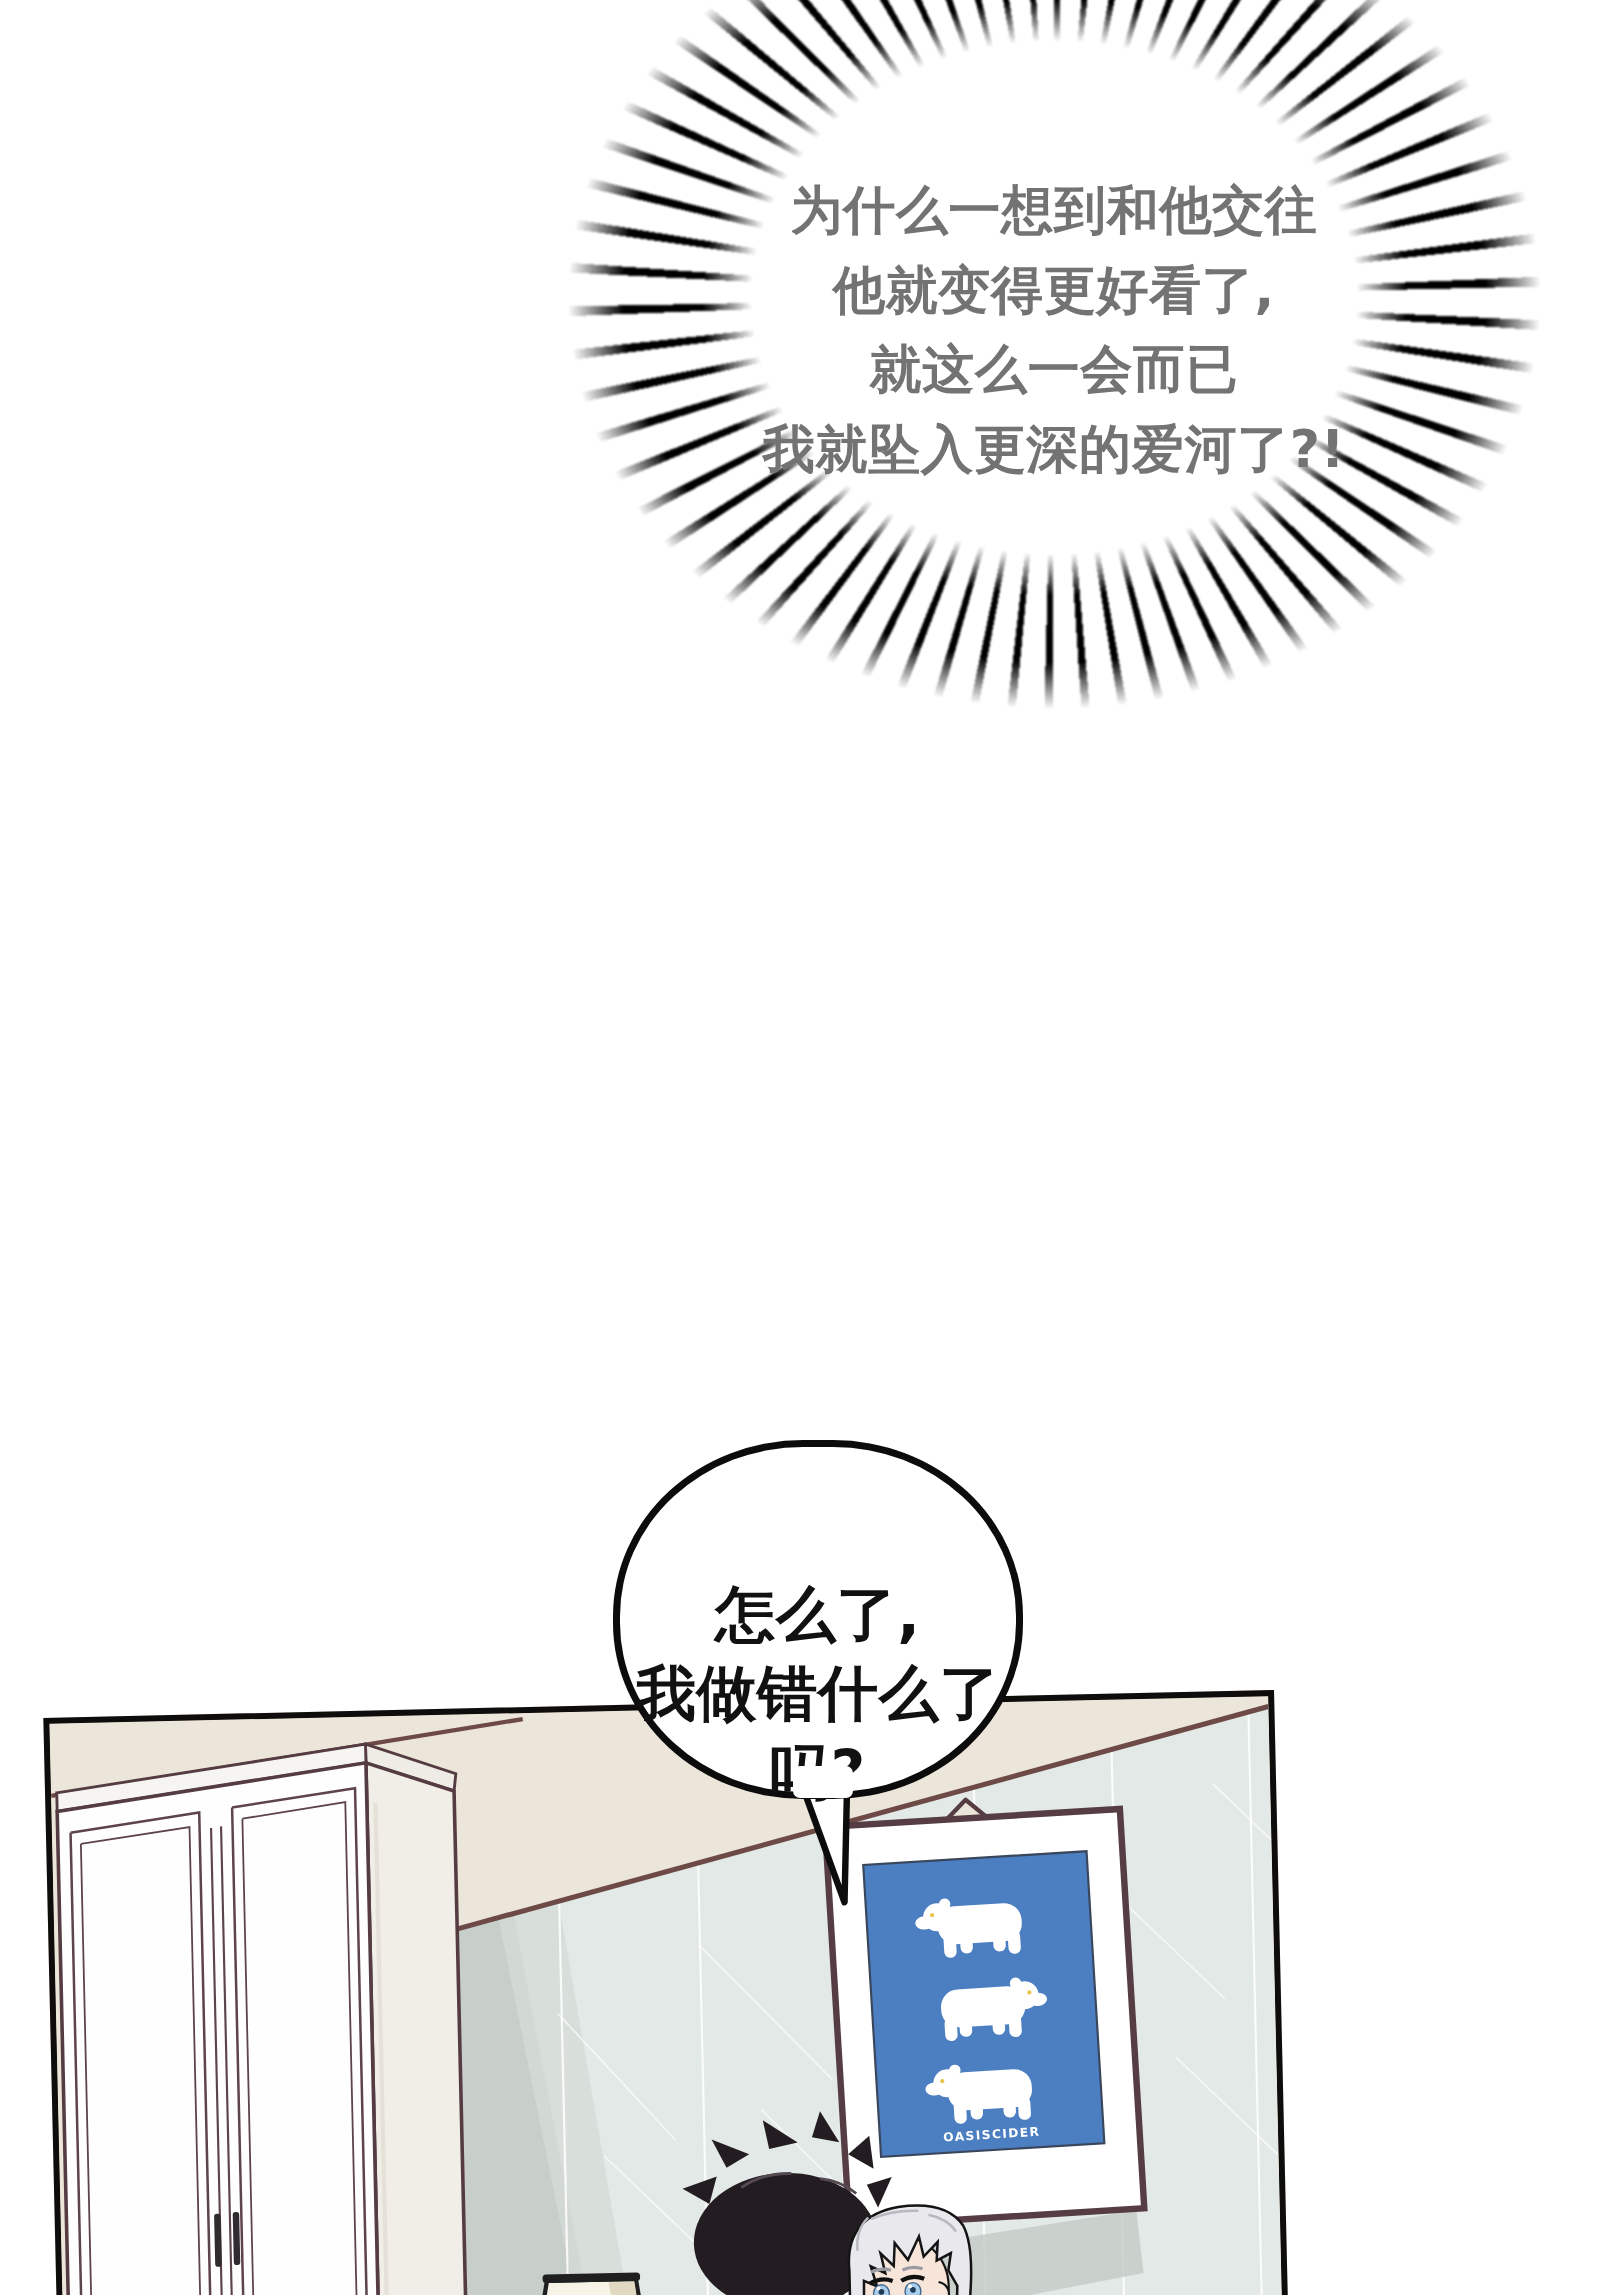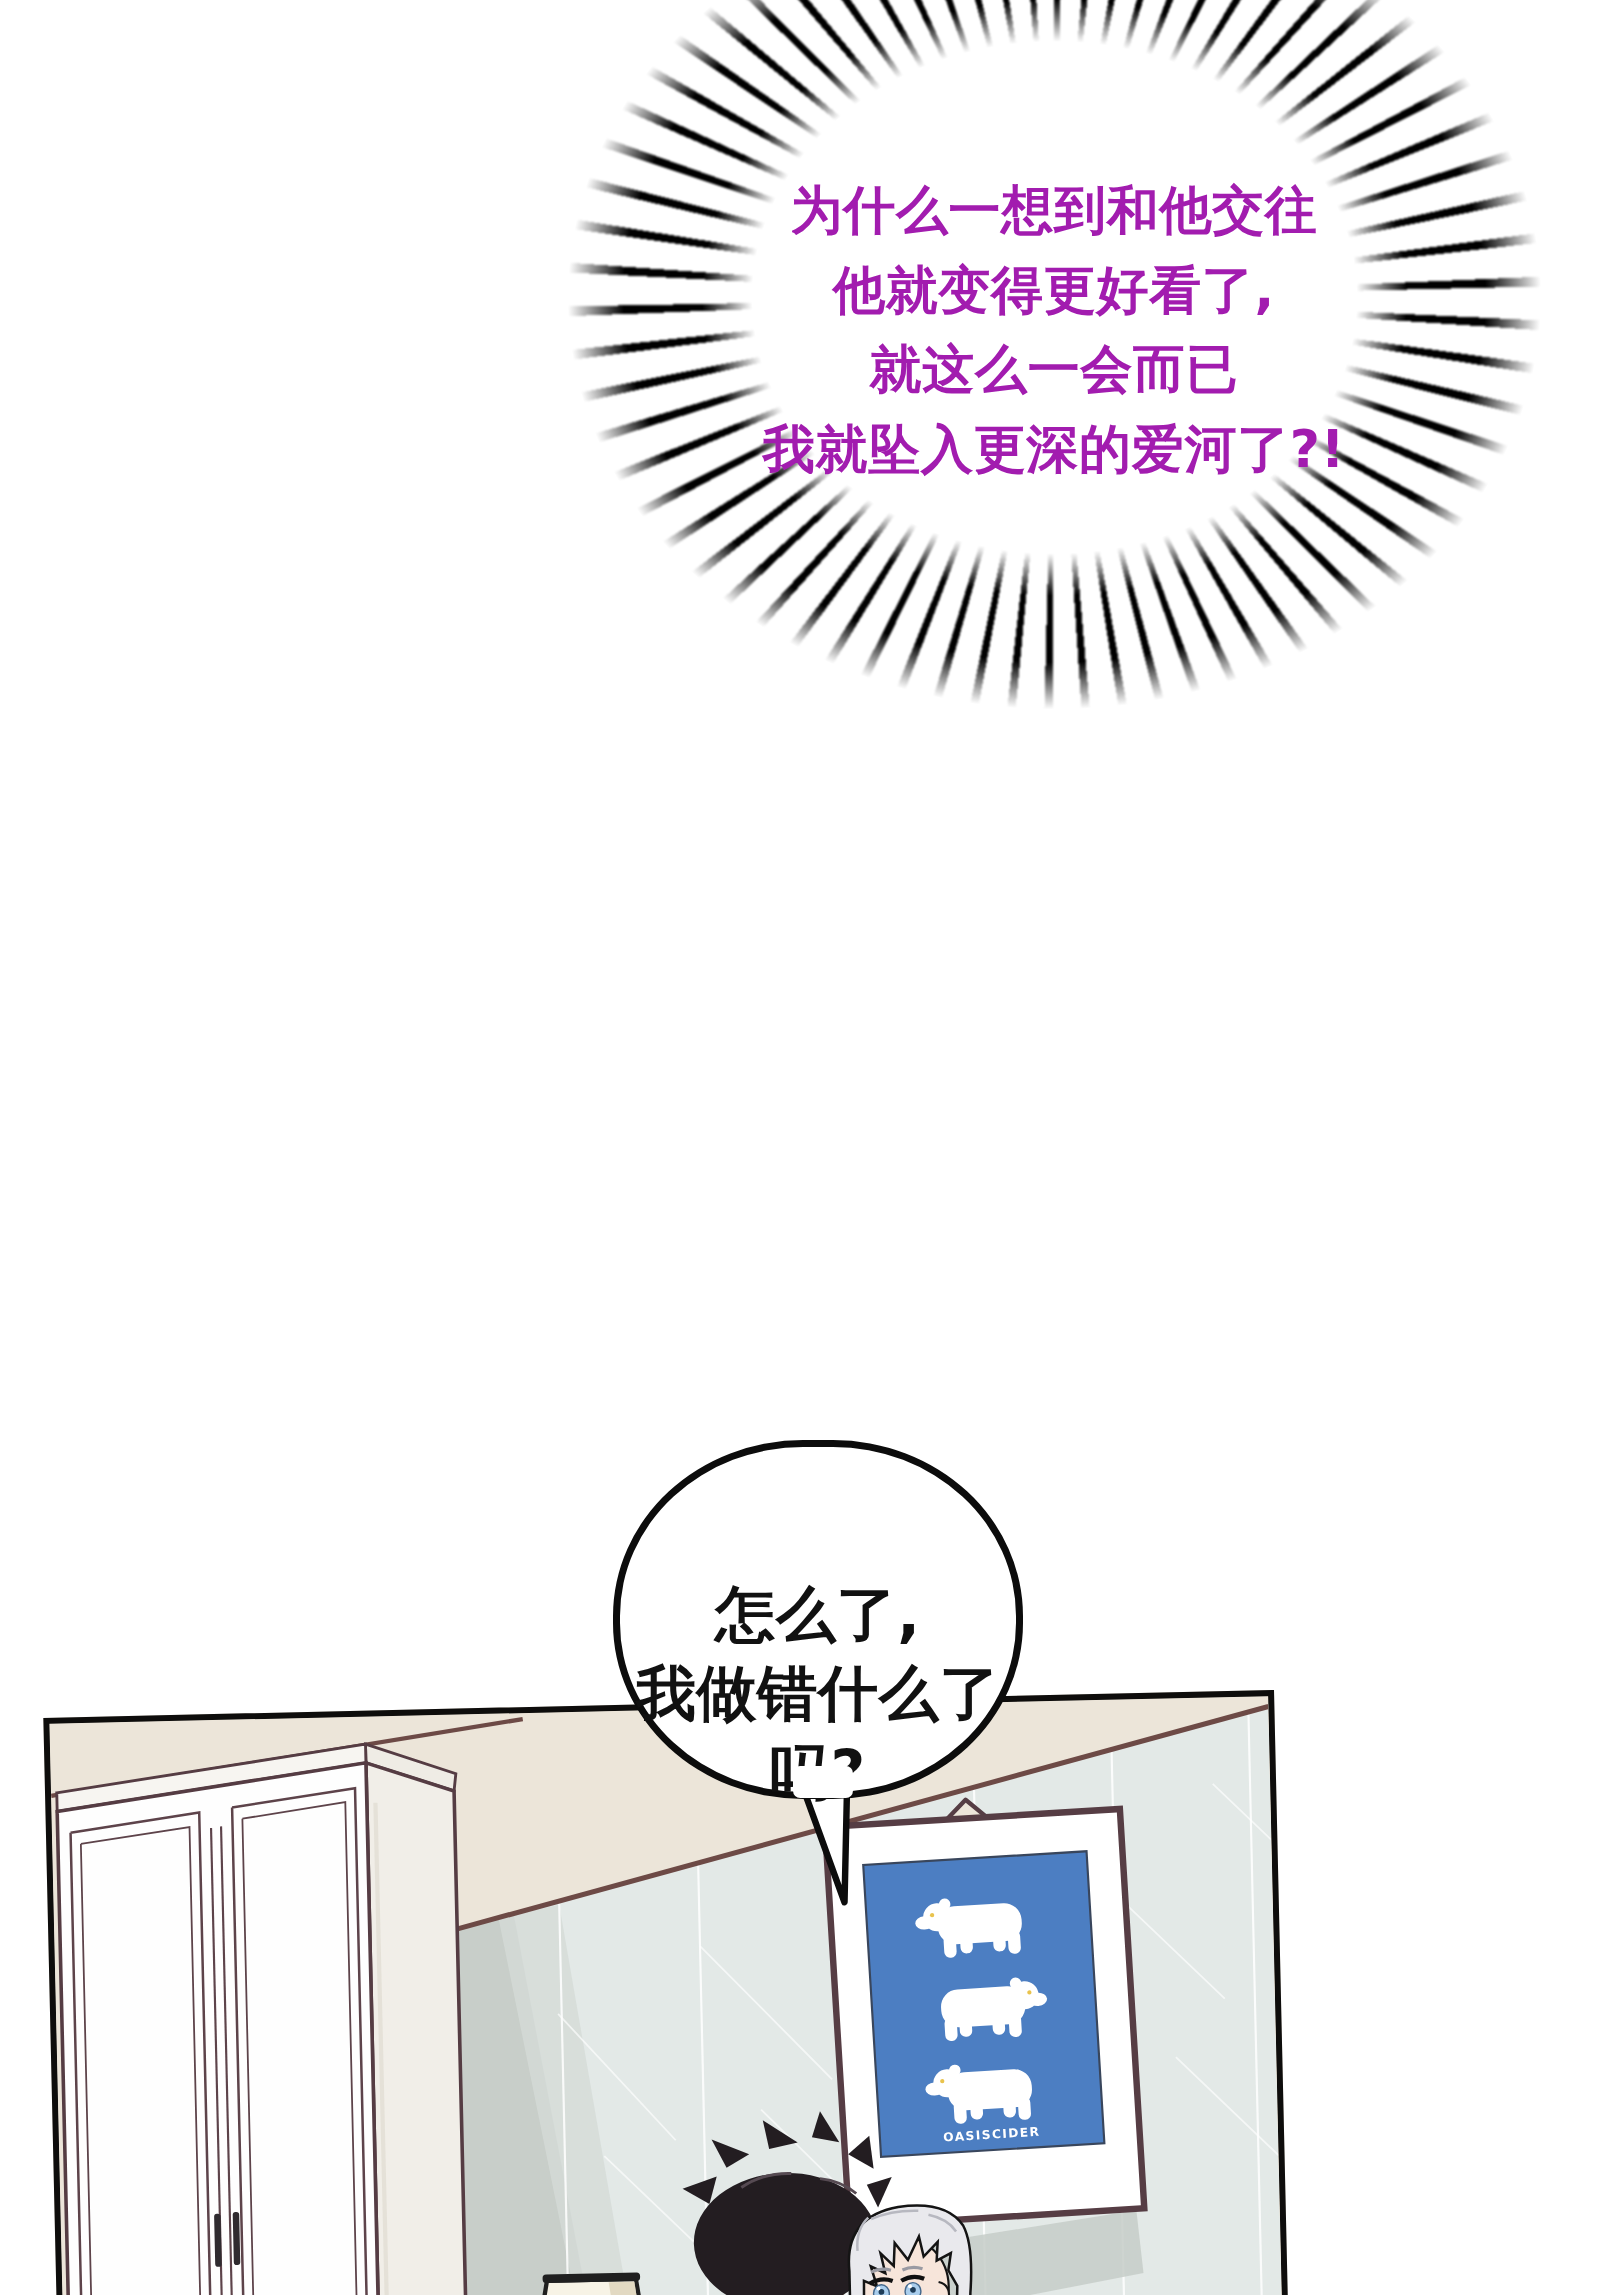--- a/index.html
+++ b/index.html
@@ -12,21 +12,21 @@
   .burst-ring{
     position:absolute;left:495px;top:-176px;width:1119px;height:947px;z-index:5;
     background:repeating-conic-gradient(from 0deg,#000 0deg 1.15deg,transparent 1.15deg 5.15deg);
     -webkit-mask:radial-gradient(50% 50% at 50% 50%,transparent 0 54%,#000 63% 77%,transparent 87%);
     mask:radial-gradient(50% 50% at 50% 50%,transparent 0 54%,#000 63% 77%,transparent 87%);
     filter:blur(0.9px);
   }
   .burst-text{
     position:absolute;left:552px;top:171px;width:1004px;z-index:6;
     text-align:center;font-size:52px;font-weight:700;line-height:1.53;
-    letter-spacing:0.7px;color:#a21caf;white-space:pre-line;
+    letter-spacing:0.7px;color:#737373;white-space:pre-line;
   }
   
   .panel{
     position:absolute;left:43px;top:1690px;width:1219px;height:646px;z-index:10;
     border:6.5px solid #0e0d0c;box-sizing:content-box;background:#ece5d9;
     transform:rotate(-1.3deg);transform-origin:100% 0;overflow:hidden;
   }
   .panel svg{position:absolute;left:0;top:0;}
   
   .tail-svg{position:absolute;left:753px;top:1743px;z-index:20;}

